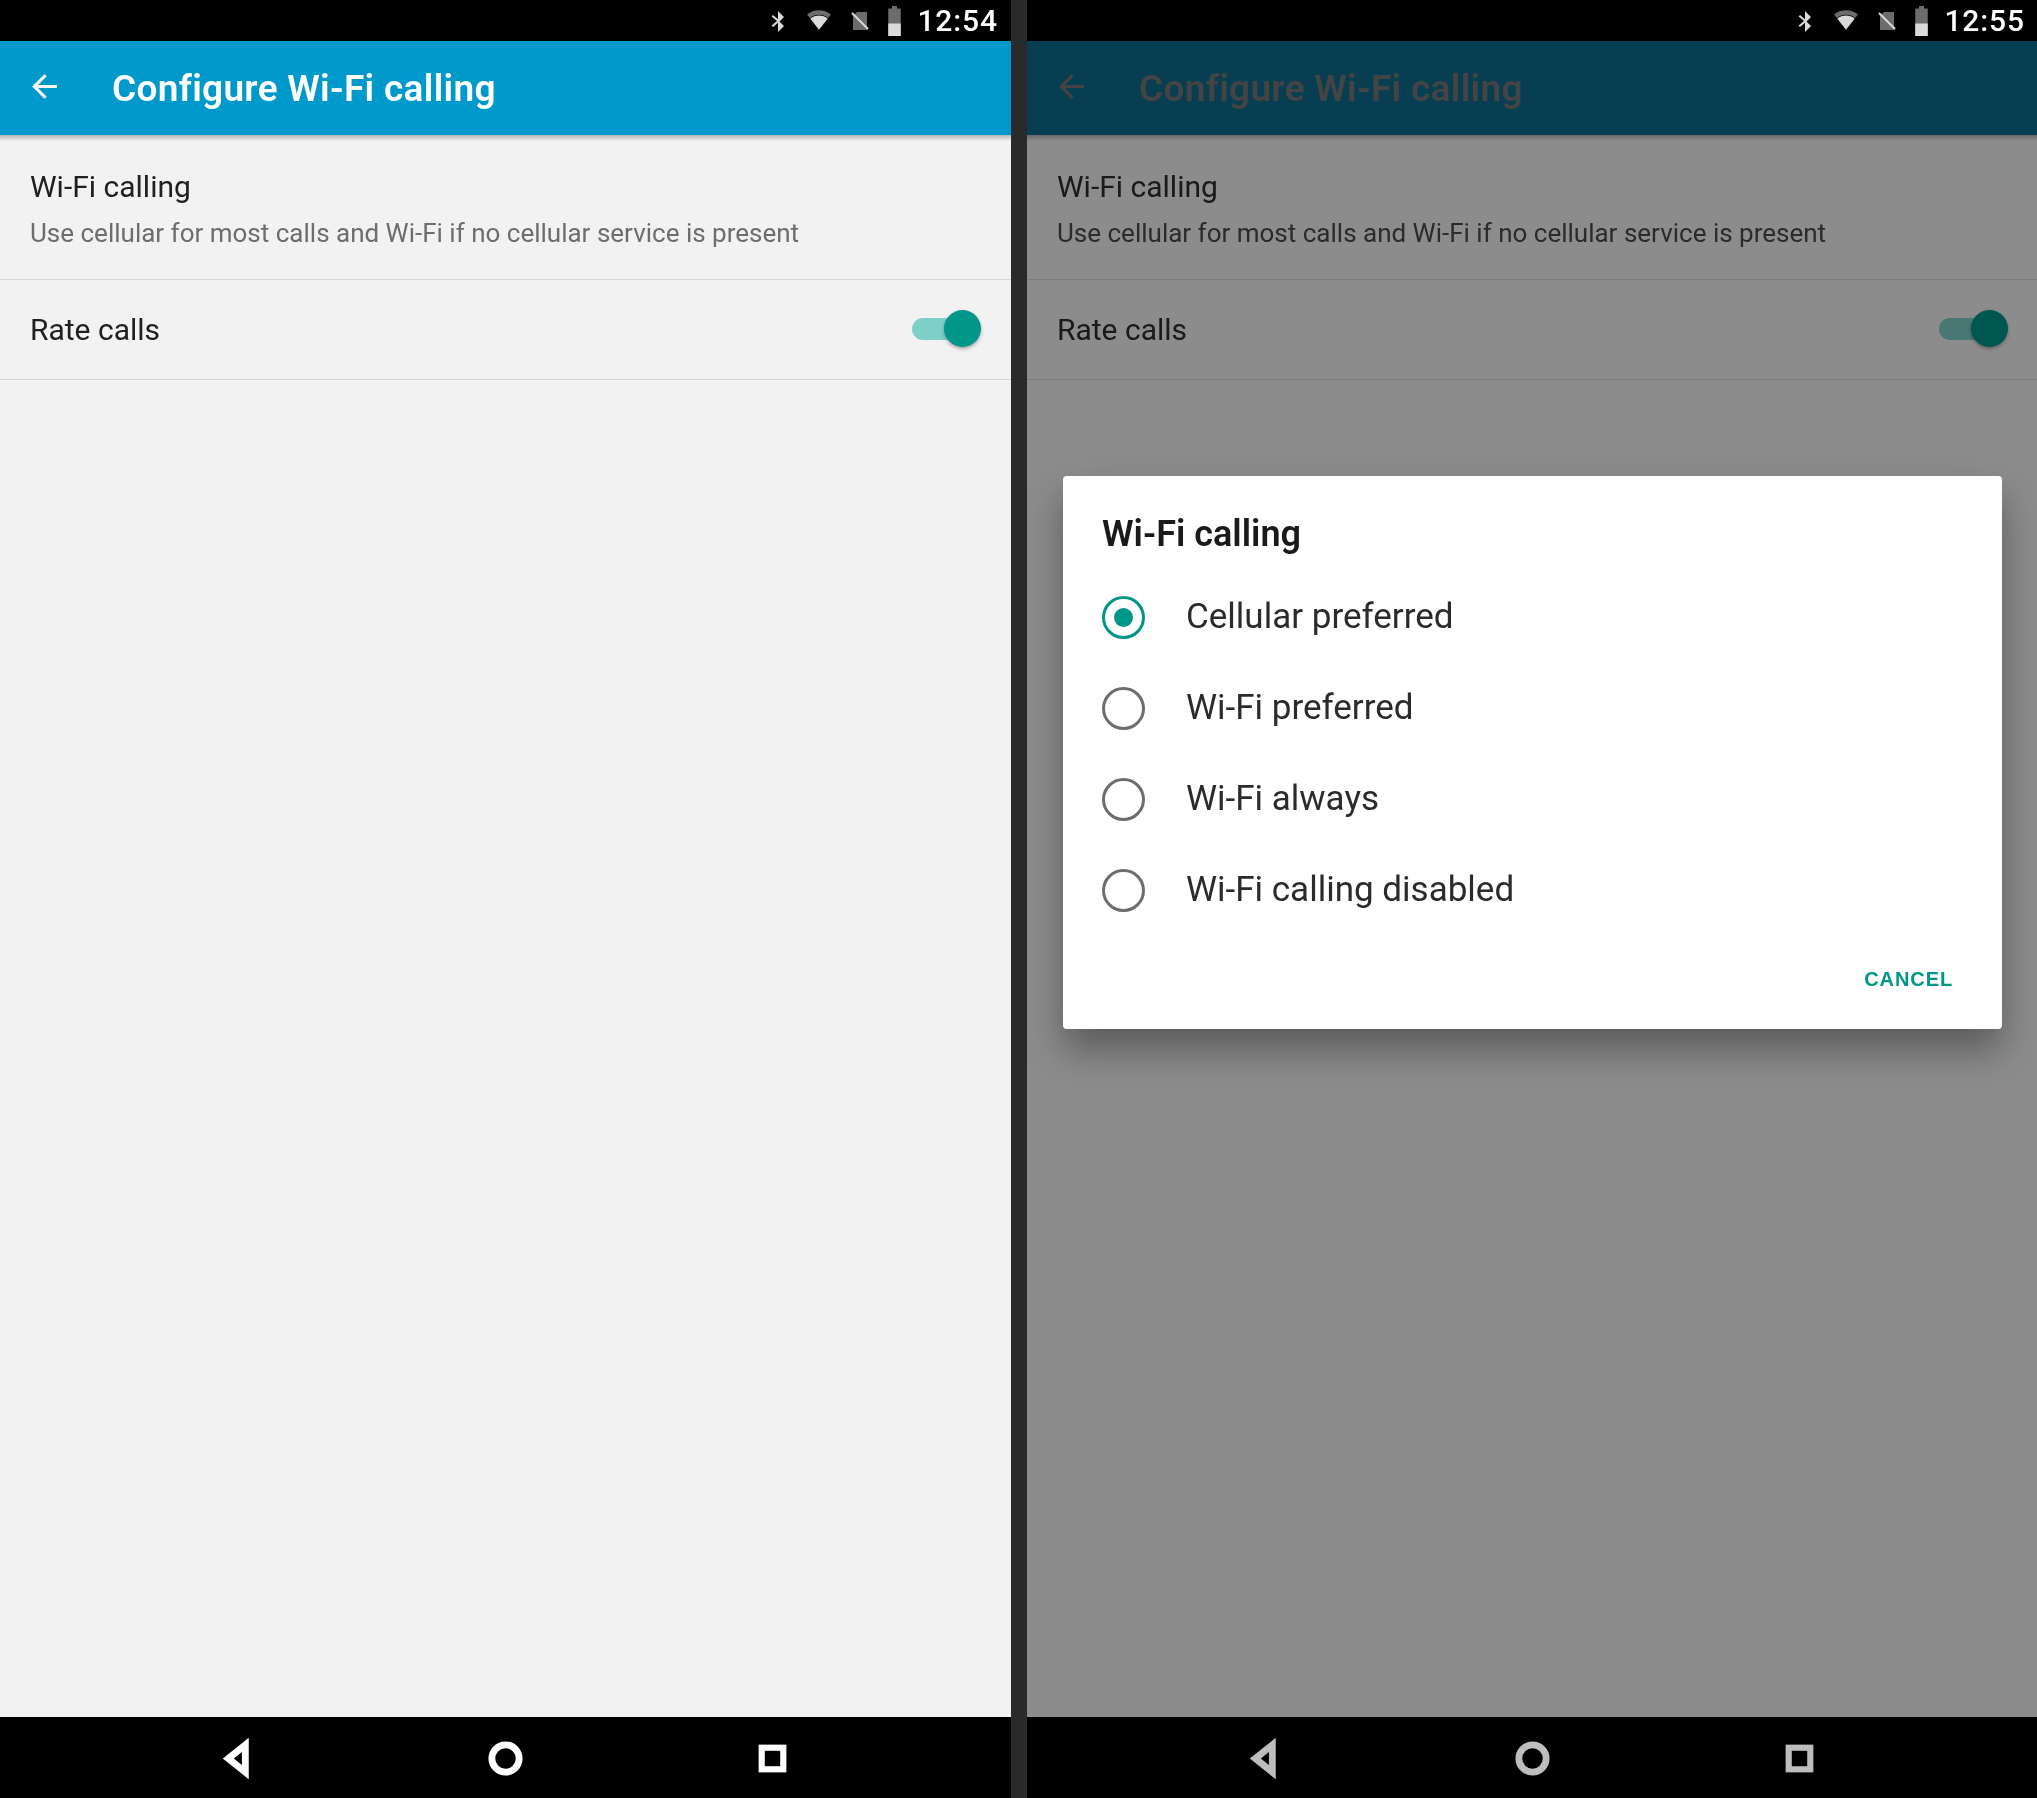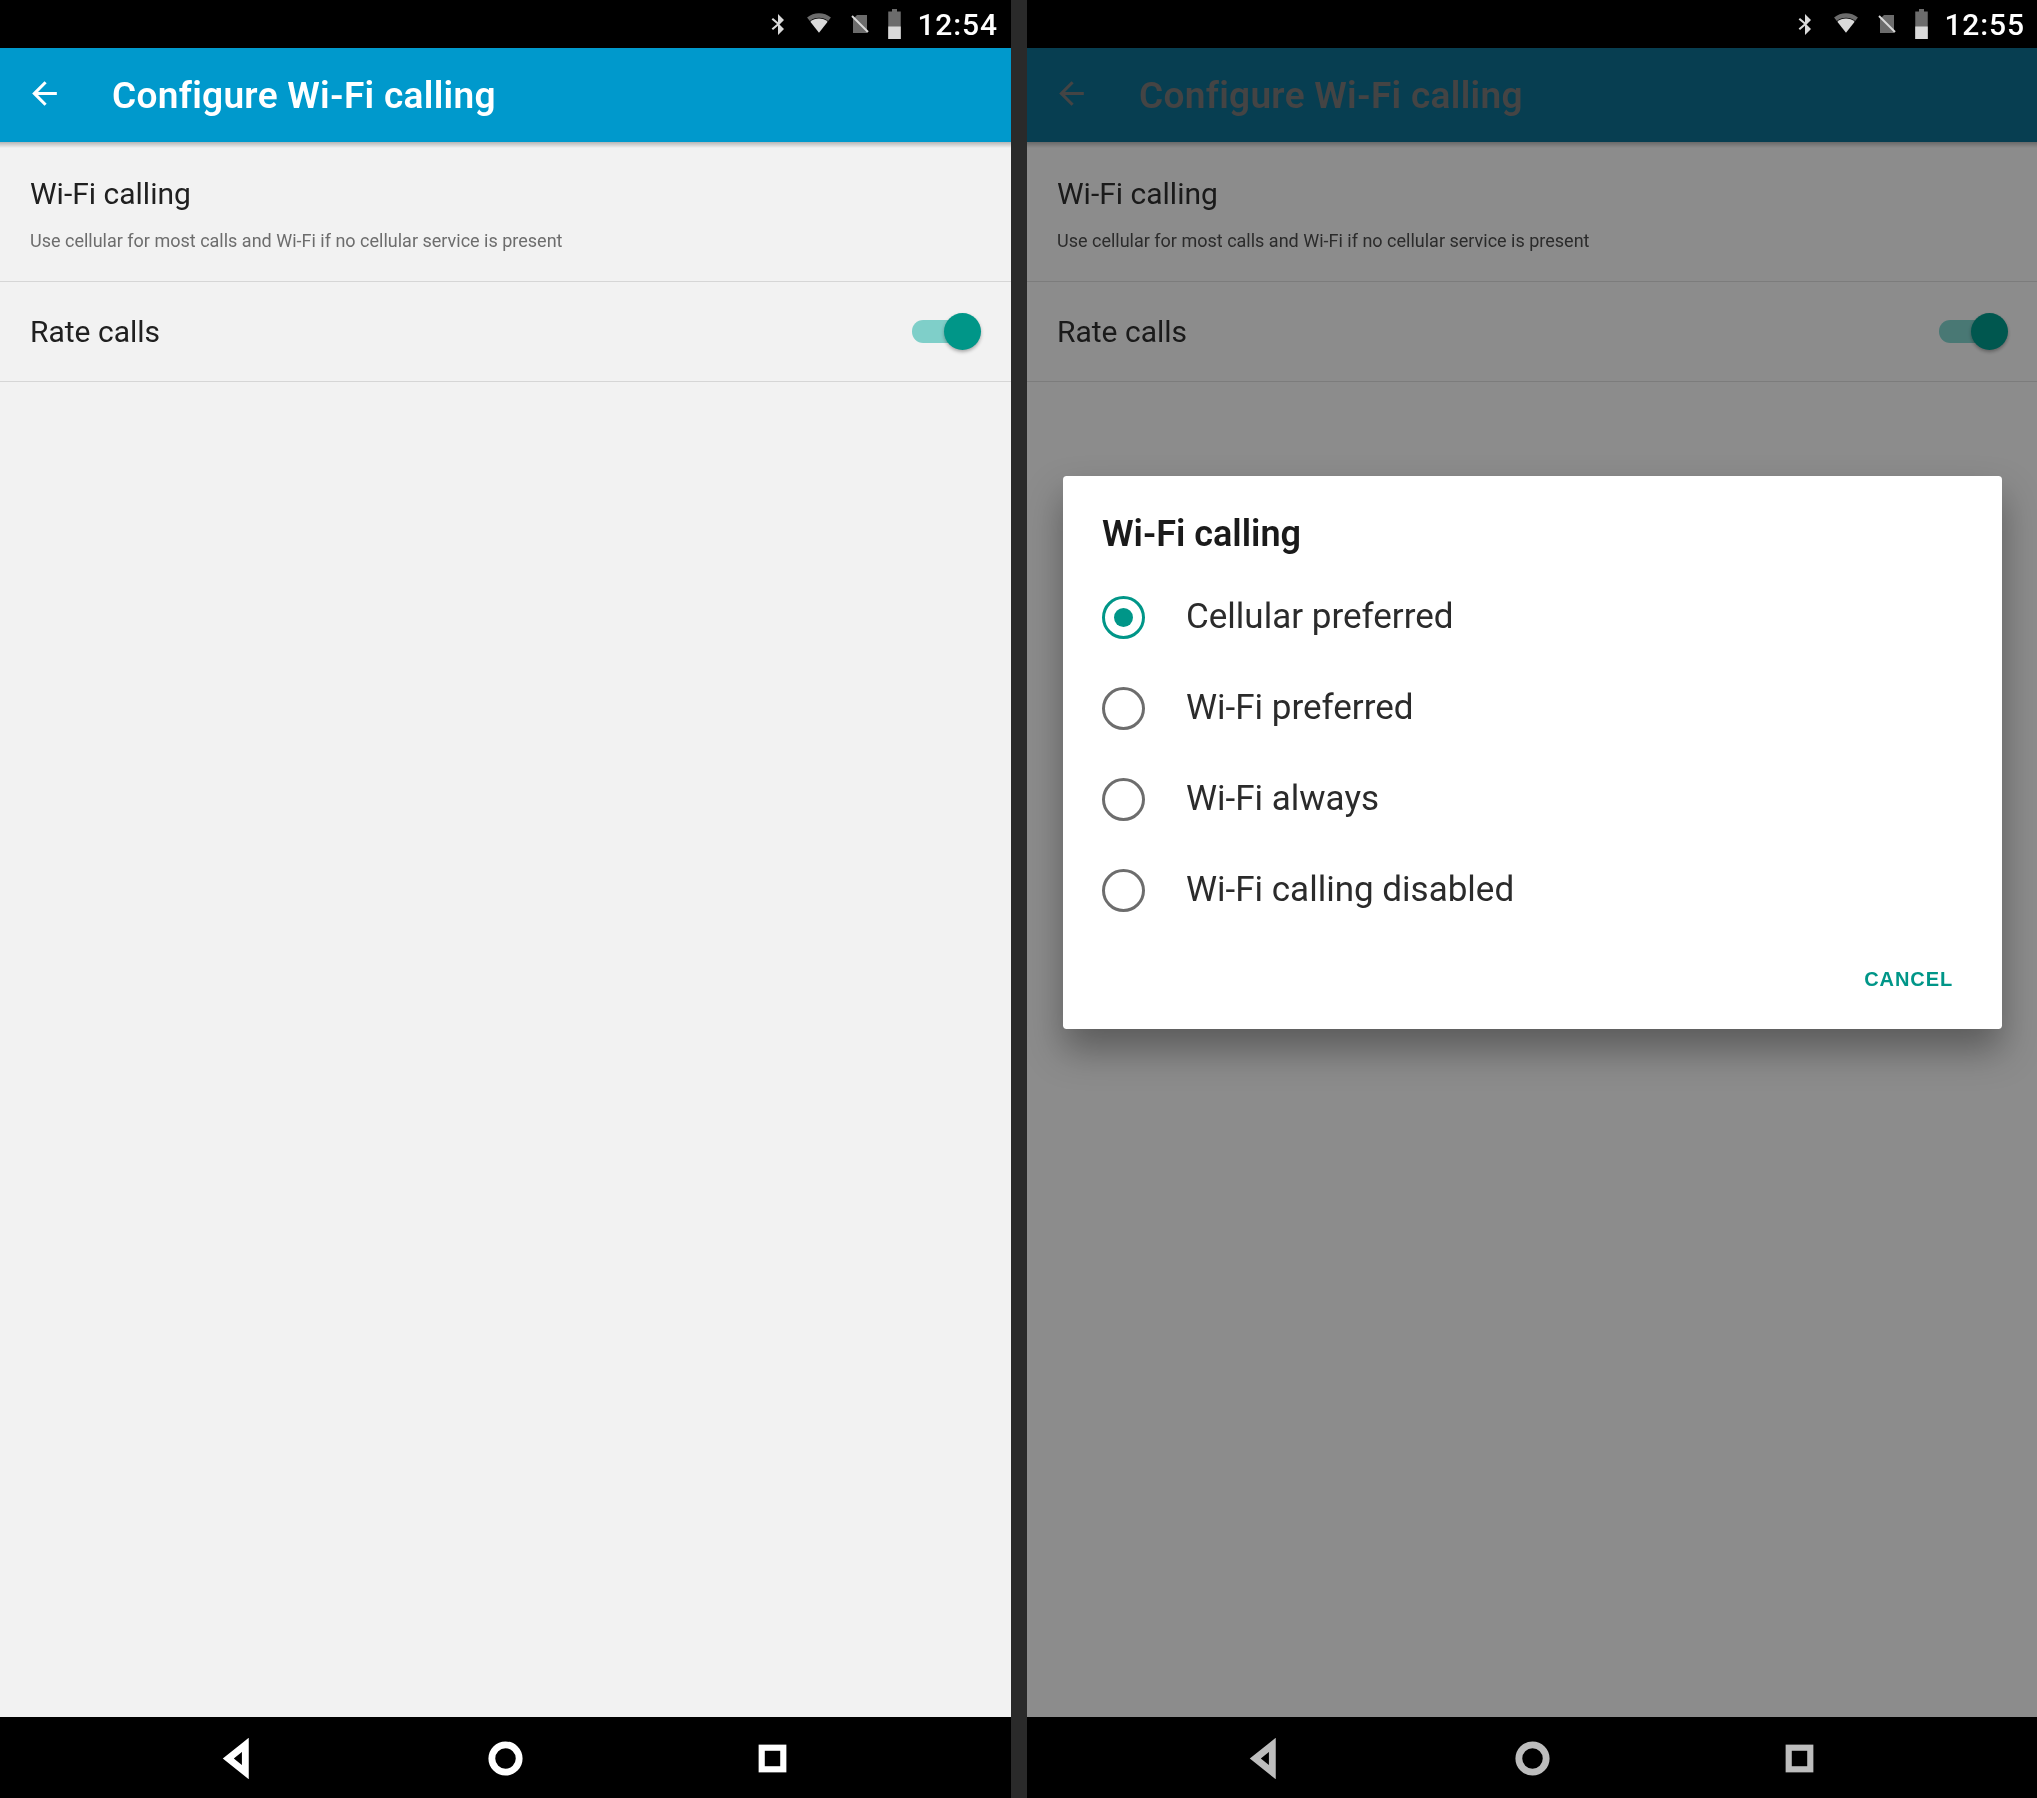--- a/index.html
+++ b/index.html
@@ -20,39 +20,39 @@
     --radio-gray:#6d6d6d;
     --status-icon:#dadada;
   }
 
   html,body{margin:0;padding:0;width:2038px;height:1799px;font-family:"Roboto","Helvetica Neue",Arial,sans-serif;background:#2a2a2a;overflow:hidden;}
 
   .stage{display:flex;gap:16px;width:100%;height:100%;}
   .phone{width:1011px;height:1799px;background:var(--bg);position:relative;overflow:hidden;}
 
   
-  .statusbar{height:48px;background:var(--status);display:flex;align-items:center;justify-content:flex-end;padding:0 13px;gap:13px;color:var(--status-icon);font-size:30px;font-weight:500;}
+  .statusbar{height:41px;background:var(--status);display:flex;align-items:center;justify-content:flex-end;padding:0 13px;gap:13px;color:var(--status-icon);font-size:30px;font-weight:500;}
   .statusbar .clock{color:#ffffff;font-size:30px;letter-spacing:0.9px;}
 
   
   .appbar{height:94px;background:var(--blue);display:flex;align-items:center;padding:0 26px;gap:49px;}
   .appbar .back svg{fill:#ffffff;}
   .appbar .title{color:#ffffff;font-size:37px;font-weight:600;letter-spacing:0.3px;}
   .shadow{height:5.6px;background:linear-gradient(to bottom,rgba(0,0,0,.25),rgba(0,0,0,0));}
 
   .phone.dimmed .appbar{background:var(--blue-dim);}
   .phone.dimmed .appbar .title{color:var(--dim-text);}
   .phone.dimmed .appbar .back svg{fill:var(--dim-text);}
 
   
   .list{background:var(--bg);}
 
   .item{padding:28px 30px 28px 30px;border-bottom:0.9px solid var(--divider);}
   .item .primary{font-size:30px;color:var(--text);font-weight:400;}
-  .item .secondary{margin-top:18px;font-size:18px;color:var(--text2);line-height:1.35;}
+  .item .secondary{margin-top:12px;font-size:26px;color:var(--text2);line-height:1.35;}
 
   .item.toggle{display:flex;align-items:center;justify-content:space-between;padding:28px 30px;gap:19px;}
 
   .phone.dimmed .item .primary{color:#2d2d2d;}
   .phone.dimmed .item .secondary{color:#4a4a4a;}
 
   
   .switch{position:relative;width:69px;height:43px;}
   .track{position:absolute;top:10.3px;left:0;width:60px;height:22.5px;background:var(--teal-light);border-radius:11.2px;}
   .thumb{position:absolute;right:0;top:2.8px;width:37px;height:37px;background:var(--teal);border-radius:50%;box-shadow:0 1.9px 3.7px rgba(0,0,0,.3);}

